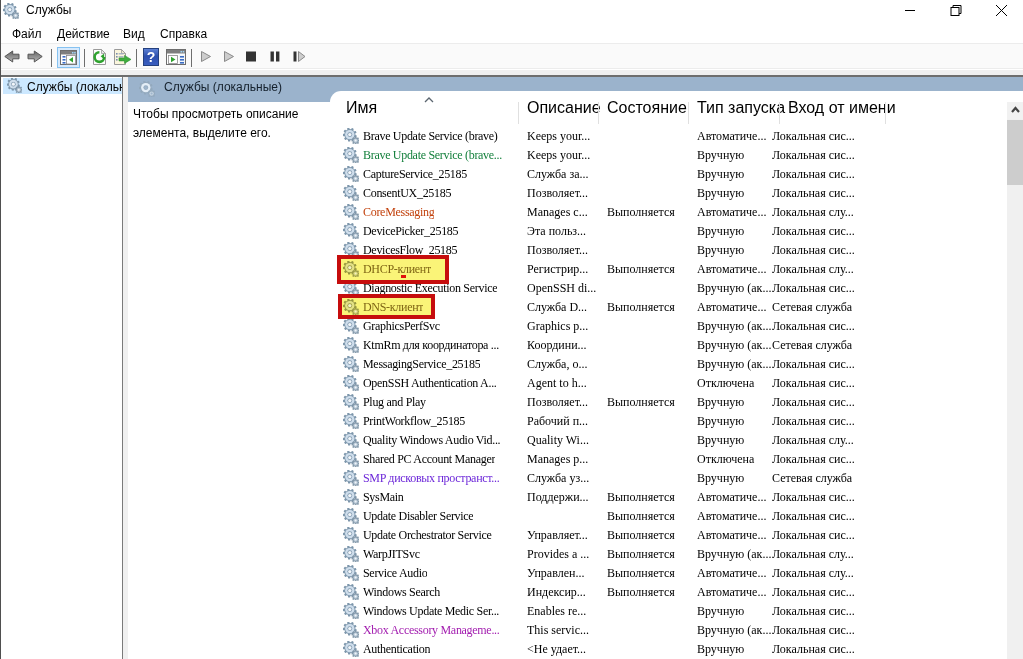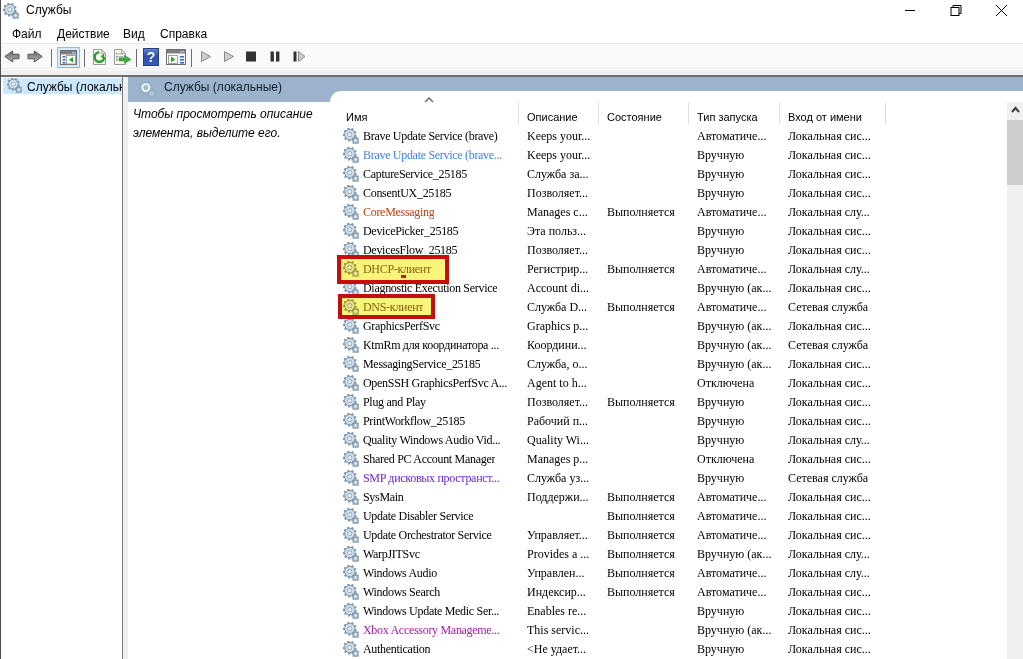--- a/index.html
+++ b/index.html
@@ -24,35 +24,35 @@
 #treesel { position:absolute; left:3px; top:1px; width:119px; height:16px; background:#cce8ff; }
 #tree-ico { position:absolute; left:7px; top:1px; }
 #tree-txt { position:absolute; left:27px; top:3px; white-space:nowrap; }
 #divider { position:absolute; left:122px; top:77px; width:1px; height:582px; background:#7a7a7a; }
 #dividergap { position:absolute; left:123px; top:77px; width:5px; height:582px; background:#f0f0f0; }
 
 #band { position:absolute; left:128px; top:77px; width:895px; height:25px; background:#9bb3cc; }
 #band-ico { position:absolute; left:139px; top:81px; }
 #band-txt { position:absolute; left:164px; top:80px; color:#14202c; }
 #descarea { position:absolute; left:128px; top:102px; width:895px; height:557px; background:#fff; }
-#desc { position:absolute; left:5px; top:3px; width:200px; line-height:19px;font-style:italic; }
+#desc { position:absolute; left:5px; top:3px; width:200px; line-height:19px; }
 
 #listpanel { position:absolute; left:330px; top:91px; width:693px; height:568px; background:#fff; border-top-left-radius:11px; overflow:hidden; }
 
 .hsep { position:absolute; top:11px; width:1px; height:22px; background:#e0e0e0; }
-.hc { position:absolute; top:20px; font-size:11px; color:#000; white-space:nowrap; }
+.hc { position:absolute; top:8px; font-size:16px; color:#000; white-space:nowrap; }
 #sortchev { position:absolute; left:93px; top:5px; }
 .row { position:absolute; left:0; width:693px; height:19px;font-family:Liberation Serif, serif; }
 .ric { position:absolute; left:13px; top:1px; }
 .c { position:absolute; top:2px; white-space:nowrap; }
 .cn { left:33px; max-width:154px; overflow:hidden; letter-spacing:-0.3px; }
 .cd { left:197px; }
 .cs { left:277px; }
 .ct { left:367px; }
-.cl { left:458px; max-width:120px; overflow:hidden; }
+.cl { left:442px; max-width:120px; overflow:hidden; }
 
 #sb-btn { position:absolute; left:677px; top:11px; width:16px; height:17px; background:#f1f1f1; }
 #sb-track { position:absolute; left:677px; top:28px; width:16px; height:540px; background:#f0f0f0; }
 #sb-thumb { position:absolute; left:677px; top:29px; width:16px; height:65px; background:#cdcdcd; }
 
 #rowslayer { position:absolute; left:330px; top:0; width:693px; height:659px; z-index:2; }
 #rowslayer .row { left:0; }
 
 #ann1 { position:absolute; left:337px; top:255px; width:112px; height:29px; border:4px solid #c60d0d; z-index:5; }
 #ann1fill { position:absolute; left:341px; top:259px; width:104px; height:21px; background:#faf478; z-index:1; }
@@ -347,21 +347,21 @@
           <rect x="9.47" y="14.13" width="1.6" height="1.6" fill="#8297a9" transform="rotate(135 10.27 14.93)"></rect>
           <rect x="8.50" y="11.80" width="1.6" height="1.6" fill="#8297a9" transform="rotate(180 9.30 12.60)"></rect>
           <rect x="9.47" y="9.47" width="1.6" height="1.6" fill="#8297a9" transform="rotate(225 10.27 10.27)"></rect>
           <rect x="11.80" y="8.50" width="1.6" height="1.6" fill="#8297a9" transform="rotate(270 12.60 9.30)"></rect>
           <rect x="14.13" y="9.47" width="1.6" height="1.6" fill="#8297a9" transform="rotate(315 14.93 10.27)"></rect>
           <circle cx="12.6" cy="12.6" r="3.0" fill="#8297a9"></circle>
           <circle cx="12.6" cy="12.6" r="2.2" fill="#b9c9d7"></circle>
           <circle cx="12.6" cy="12.6" r="1.0" fill="#f2f6fa"></circle>
         </svg>
       </div>
-      <div class="c cn" style="color:#3b82f6">Brave Update Service (brave...</div>
+      <div class="c cn" style="color:#15803d">Brave Update Service (brave...</div>
       <div class="c cd">Keeps your...</div>
       <div class="c ct">Вручную</div>
       <div class="c cl">Локальная сис...</div>
     </div>
 <div class="row" style="top:165px">
       <div class="ric">
         <svg width="16" height="16" viewBox="0 0 16 16" style="display:block">
           <rect x="11.19" y="7.09" width="2.3" height="2.3" rx="0.5" fill="#7e97ac" transform="rotate(17 12.44 8.34)"></rect>
           <rect x="8.75" y="10.31" width="2.3" height="2.3" rx="0.5" fill="#7e97ac" transform="rotate(57 10.00 11.56)"></rect>
           <rect x="4.81" y="11.20" width="2.3" height="2.3" rx="0.5" fill="#7e97ac" transform="rotate(97 6.06 12.45)"></rect>
@@ -588,21 +588,21 @@
           <rect x="8.50" y="11.80" width="1.6" height="1.6" fill="#8297a9" transform="rotate(180 9.30 12.60)"></rect>
           <rect x="9.47" y="9.47" width="1.6" height="1.6" fill="#8297a9" transform="rotate(225 10.27 10.27)"></rect>
           <rect x="11.80" y="8.50" width="1.6" height="1.6" fill="#8297a9" transform="rotate(270 12.60 9.30)"></rect>
           <rect x="14.13" y="9.47" width="1.6" height="1.6" fill="#8297a9" transform="rotate(315 14.93 10.27)"></rect>
           <circle cx="12.6" cy="12.6" r="3.0" fill="#8297a9"></circle>
           <circle cx="12.6" cy="12.6" r="2.2" fill="#b9c9d7"></circle>
           <circle cx="12.6" cy="12.6" r="1.0" fill="#f2f6fa"></circle>
         </svg>
       </div>
       <div class="c cn" style="color:#000">Diagnostic Execution Service</div>
-      <div class="c cd">Account di...</div>
+      <div class="c cd">OpenSSH di...</div>
       <div class="c ct">Вручную (ак...</div>
       <div class="c cl">Локальная сис...</div>
     </div>
 <div class="row" style="top:298px">
       <div class="ric">
         <svg width="16" height="16" viewBox="0 0 16 16" style="display:block">
           <rect x="11.19" y="7.09" width="2.3" height="2.3" rx="0.5" fill="#97973f" transform="rotate(17 12.44 8.34)"></rect>
           <rect x="8.75" y="10.31" width="2.3" height="2.3" rx="0.5" fill="#97973f" transform="rotate(57 10.00 11.56)"></rect>
           <rect x="4.81" y="11.20" width="2.3" height="2.3" rx="0.5" fill="#97973f" transform="rotate(97 6.06 12.45)"></rect>
           <rect x="1.22" y="9.36" width="2.3" height="2.3" rx="0.5" fill="#97973f" transform="rotate(137 2.47 10.61)"></rect>
@@ -758,21 +758,21 @@
           <rect x="9.47" y="14.13" width="1.6" height="1.6" fill="#8297a9" transform="rotate(135 10.27 14.93)"></rect>
           <rect x="8.50" y="11.80" width="1.6" height="1.6" fill="#8297a9" transform="rotate(180 9.30 12.60)"></rect>
           <rect x="9.47" y="9.47" width="1.6" height="1.6" fill="#8297a9" transform="rotate(225 10.27 10.27)"></rect>
           <rect x="11.80" y="8.50" width="1.6" height="1.6" fill="#8297a9" transform="rotate(270 12.60 9.30)"></rect>
           <rect x="14.13" y="9.47" width="1.6" height="1.6" fill="#8297a9" transform="rotate(315 14.93 10.27)"></rect>
           <circle cx="12.6" cy="12.6" r="3.0" fill="#8297a9"></circle>
           <circle cx="12.6" cy="12.6" r="2.2" fill="#b9c9d7"></circle>
           <circle cx="12.6" cy="12.6" r="1.0" fill="#f2f6fa"></circle>
         </svg>
       </div>
-      <div class="c cn" style="color:#000">OpenSSH GraphicsPerfSvc A...</div>
+      <div class="c cn" style="color:#000">OpenSSH Authentication A...</div>
       <div class="c cd">Agent to h...</div>
       <div class="c ct">Отключена</div>
       <div class="c cl">Локальная сис...</div>
     </div>
 <div class="row" style="top:393px">
       <div class="ric">
         <svg width="16" height="16" viewBox="0 0 16 16" style="display:block">
           <rect x="11.19" y="7.09" width="2.3" height="2.3" rx="0.5" fill="#7e97ac" transform="rotate(17 12.44 8.34)"></rect>
           <rect x="8.75" y="10.31" width="2.3" height="2.3" rx="0.5" fill="#7e97ac" transform="rotate(57 10.00 11.56)"></rect>
           <rect x="4.81" y="11.20" width="2.3" height="2.3" rx="0.5" fill="#7e97ac" transform="rotate(97 6.06 12.45)"></rect>
@@ -1102,21 +1102,21 @@
           <rect x="9.47" y="14.13" width="1.6" height="1.6" fill="#8297a9" transform="rotate(135 10.27 14.93)"></rect>
           <rect x="8.50" y="11.80" width="1.6" height="1.6" fill="#8297a9" transform="rotate(180 9.30 12.60)"></rect>
           <rect x="9.47" y="9.47" width="1.6" height="1.6" fill="#8297a9" transform="rotate(225 10.27 10.27)"></rect>
           <rect x="11.80" y="8.50" width="1.6" height="1.6" fill="#8297a9" transform="rotate(270 12.60 9.30)"></rect>
           <rect x="14.13" y="9.47" width="1.6" height="1.6" fill="#8297a9" transform="rotate(315 14.93 10.27)"></rect>
           <circle cx="12.6" cy="12.6" r="3.0" fill="#8297a9"></circle>
           <circle cx="12.6" cy="12.6" r="2.2" fill="#b9c9d7"></circle>
           <circle cx="12.6" cy="12.6" r="1.0" fill="#f2f6fa"></circle>
         </svg>
       </div>
-      <div class="c cn" style="color:#000">Windows Audio</div>
+      <div class="c cn" style="color:#000">Service Audio</div>
       <div class="c cd">Управлен...</div>
       <div class="c cs">Выполняется</div>
       <div class="c ct">Автоматиче...</div>
       <div class="c cl">Локальная слу...</div>
     </div>
 <div class="row" style="top:583px">
       <div class="ric">
         <svg width="16" height="16" viewBox="0 0 16 16" style="display:block">
           <rect x="11.19" y="7.09" width="2.3" height="2.3" rx="0.5" fill="#7e97ac" transform="rotate(17 12.44 8.34)"></rect>
           <rect x="8.75" y="10.31" width="2.3" height="2.3" rx="0.5" fill="#7e97ac" transform="rotate(57 10.00 11.56)"></rect>

